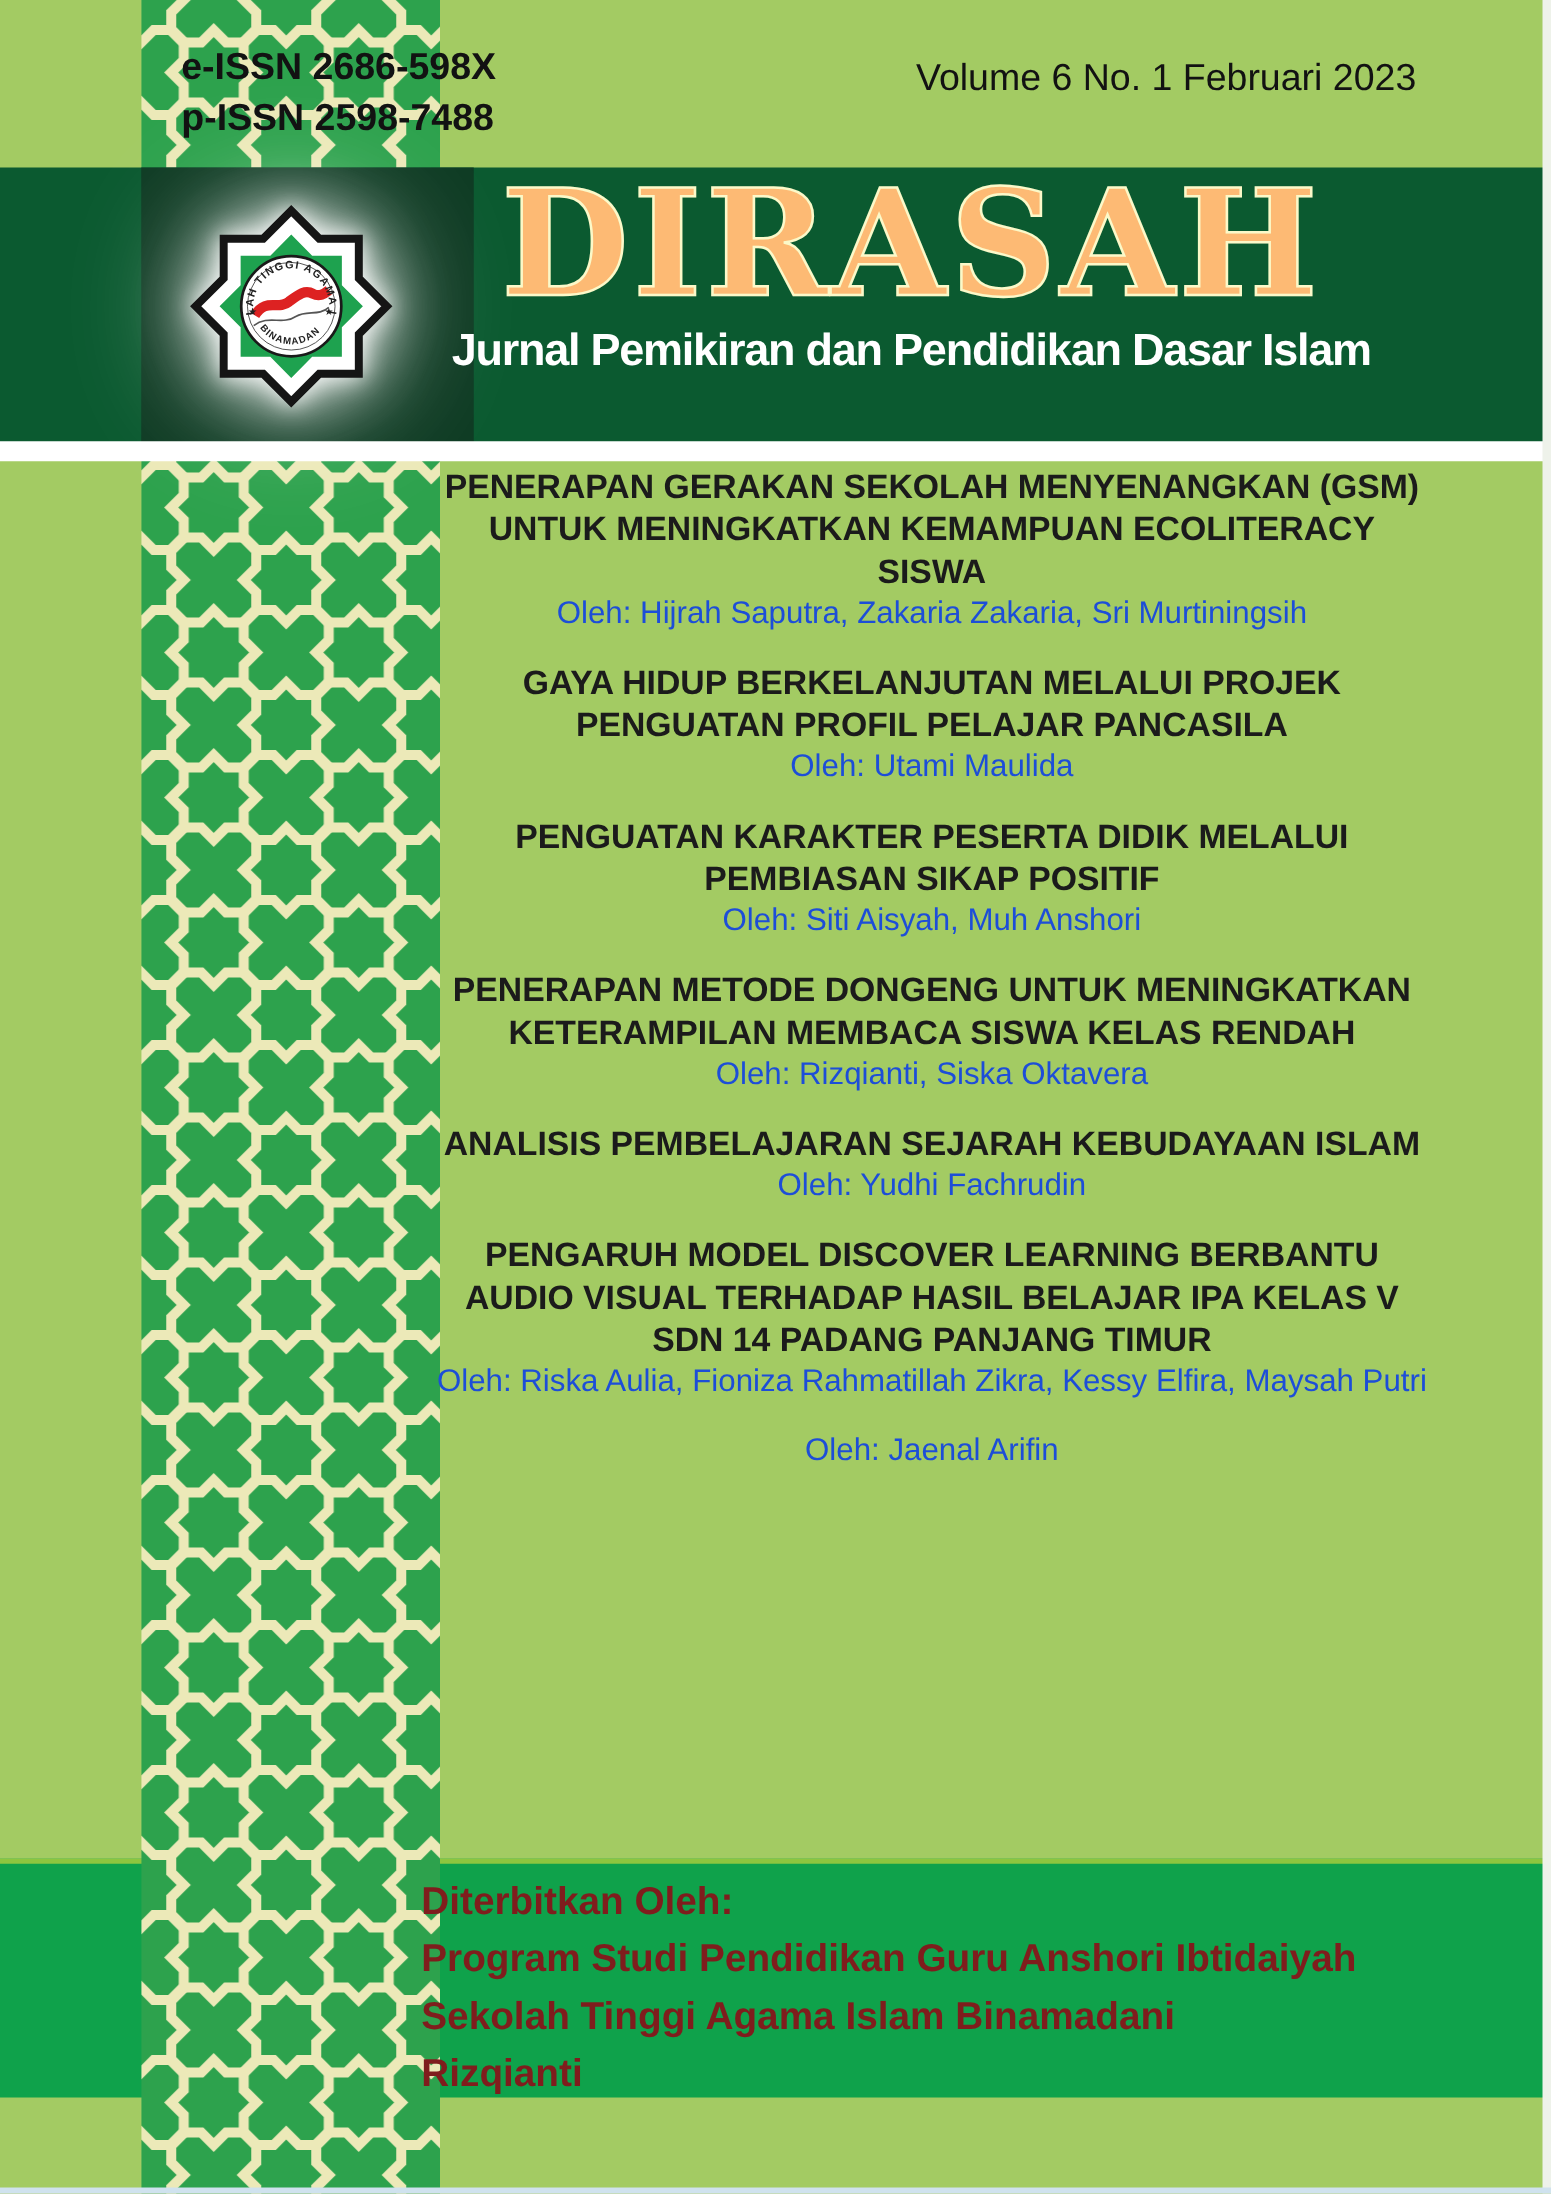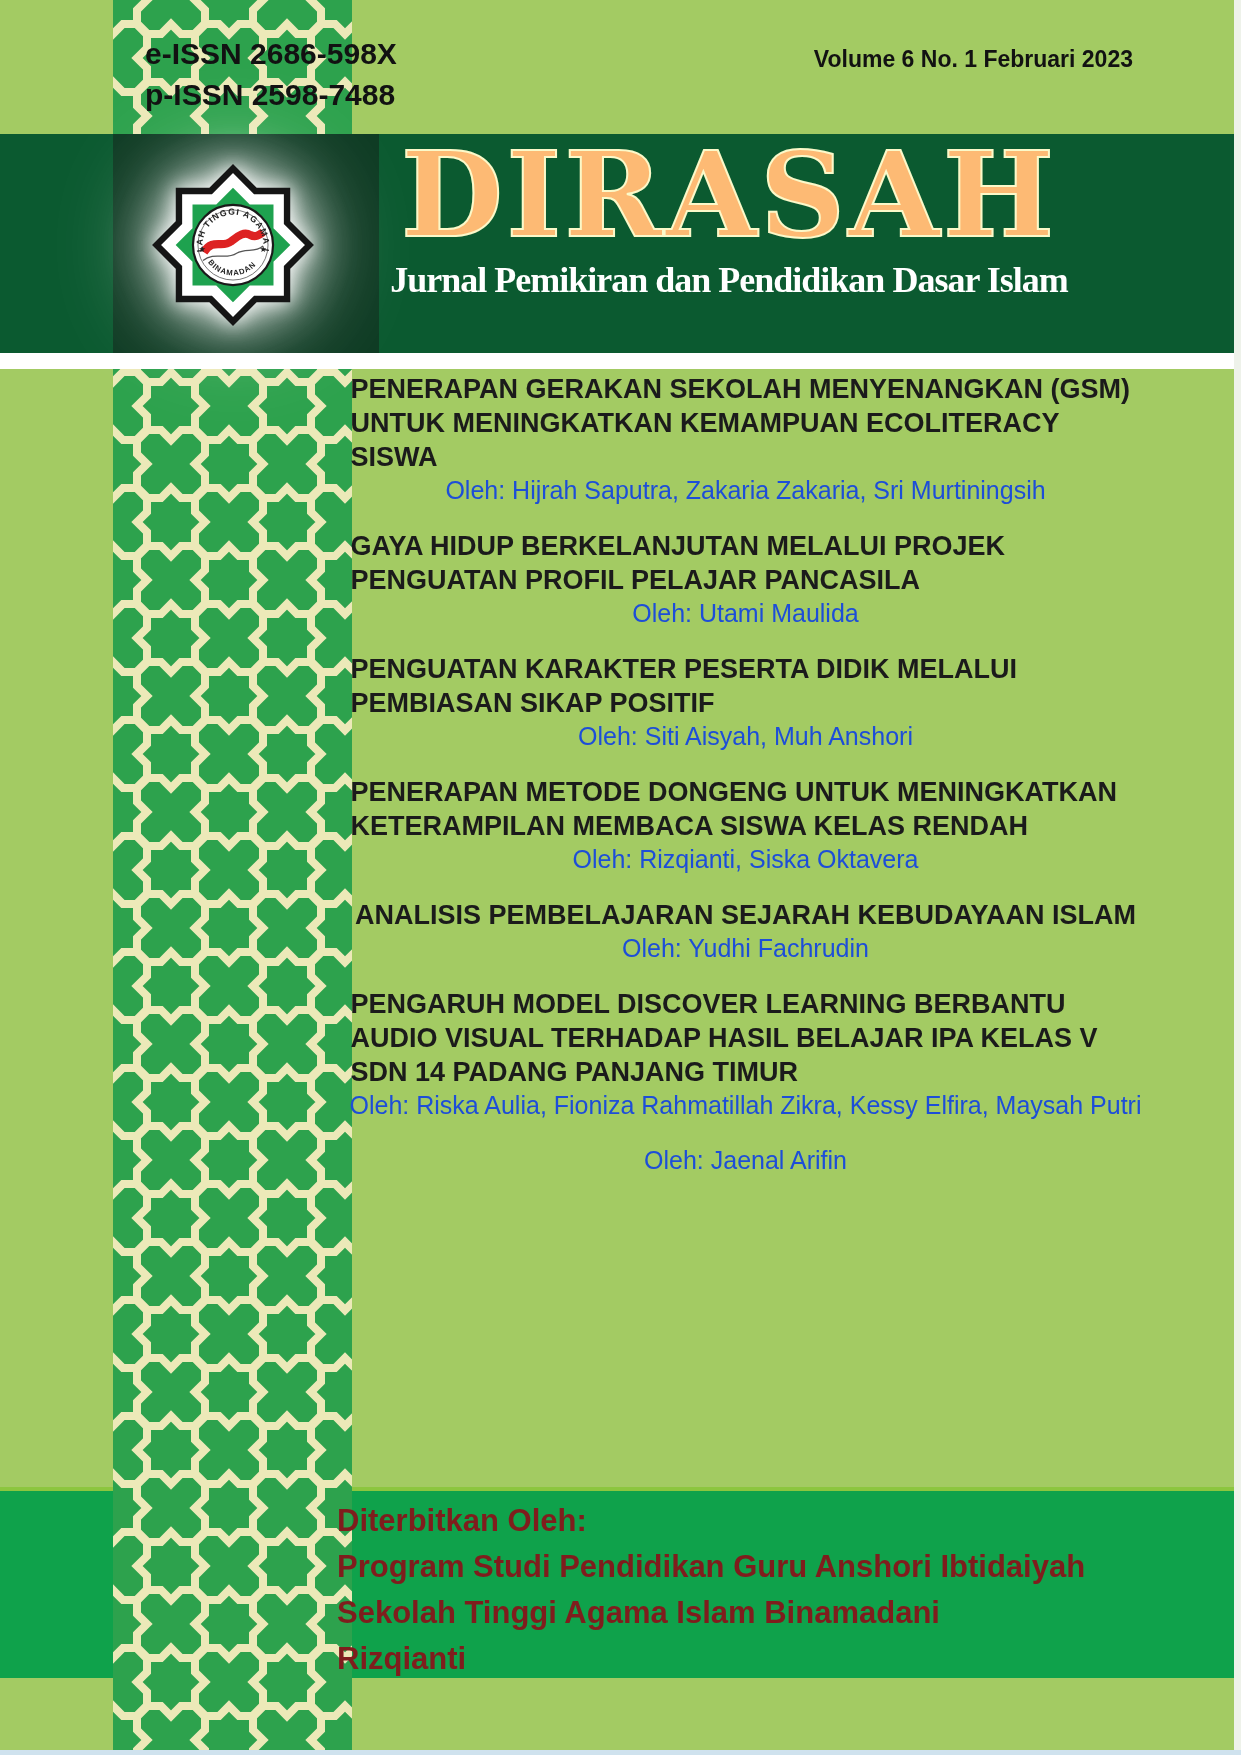--- a/index.html
+++ b/index.html
@@ -40,43 +40,43 @@
     position:absolute;left:379px;top:0;width:700px;height:221px;
     display:flex;flex-direction:column;align-items:center;justify-content:flex-start;
   }
   .journal-title{
     font-family:"DejaVu Serif",serif;font-weight:bold;
     font-size:118px;line-height:118px;letter-spacing:3px;
     color:#fdba74;-webkit-text-stroke:2px #fbf9c9;
     margin-top:2px;white-space:nowrap;
   }
   .journal-subtitle{
-    font-family:Liberation Serif, serif;font-weight:bold;
+    font-family:Liberation Sans, sans-serif;font-weight:bold;
     font-size:36px;line-height:40px;letter-spacing:-1px;
     color:#ffffff;margin-top:6px;white-space:nowrap;
   }
   
   .white-line{
     position:absolute;left:0;top:353px;width:1241px;height:16px;
     background:#ffffff;z-index:4;
   }
   
   .issn-block{
     position:absolute;left:145px;top:33px;z-index:5;
     color:#121212;font-weight:bold;font-size:30px;line-height:41px;
   }
   .volume-label{
     position:absolute;right:108px;top:46px;z-index:5;
-    color:#121212;font-weight:bold;font-size:23px;white-space:nowrap;
+    color:#121212;font-weight:normal;font-size:30px;white-space:nowrap;
   }
   
   .article-list{
     position:absolute;left:318px;top:372px;width:855px;z-index:5;
     display:flex;flex-direction:column;gap:22px;align-items:center;
-    text-align:left;color:#1b1b1b;
+    text-align:center;color:#1b1b1b;
   }
   .article{display:flex;flex-direction:column;align-items:center;}
   .article-title{
     font-weight:bold;font-size:27px;line-height:34px;max-width:790px;
   }
   .article-authors{
     font-weight:normal;font-size:25px;line-height:33px;max-width:845px;color:#1d4ed8;
   }
   
   .footer-text{

